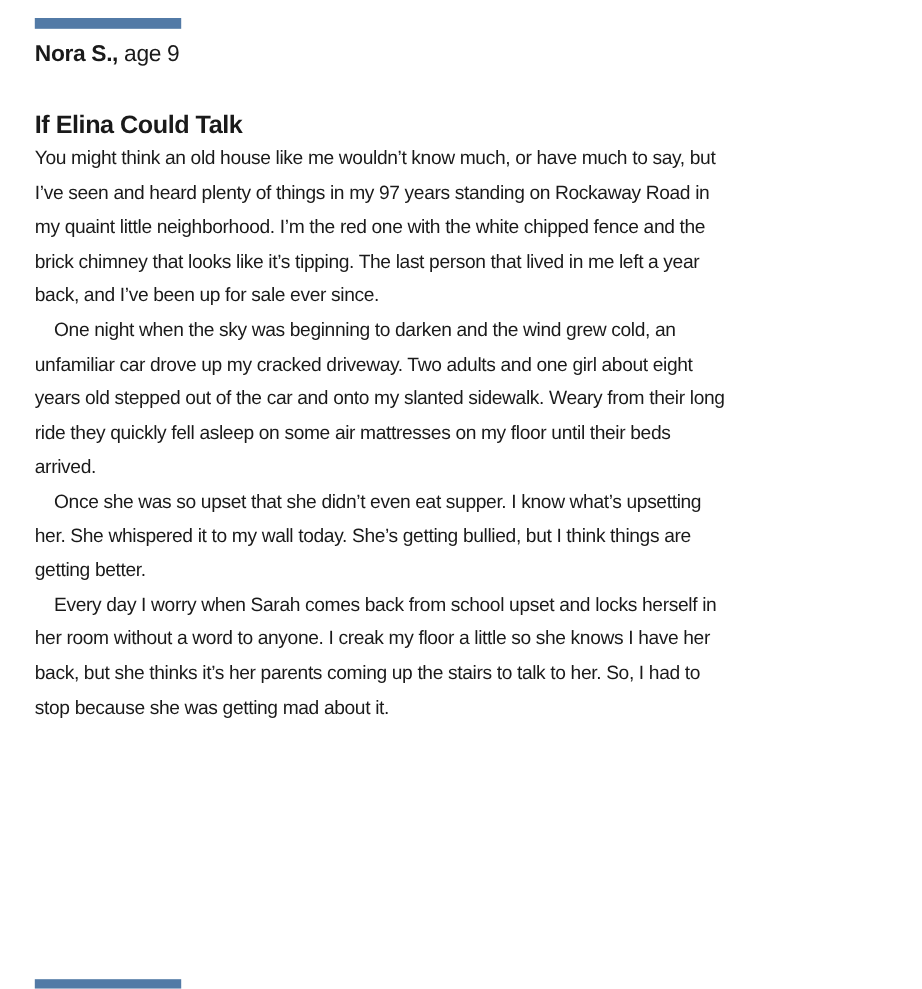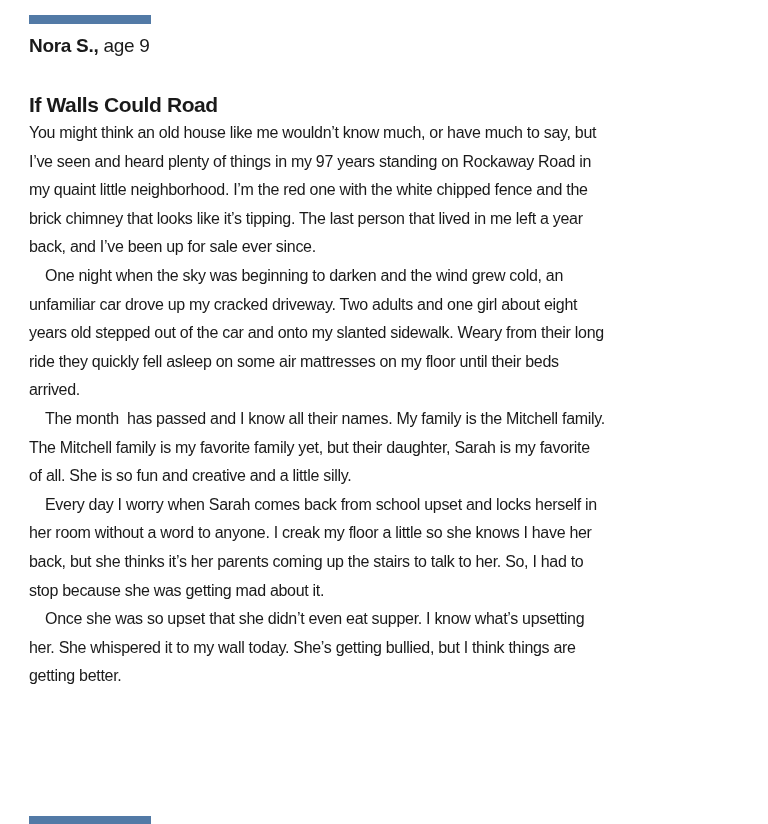--- a/index.html
+++ b/index.html
@@ -70,28 +70,27 @@
 <div class="page" style="background: rgb(255, 255, 255); color: rgb(26, 26, 26);">
 
   <div class="top-bar"></div>
 
   <div class="byline">
     <span class="author">Nora S.,</span>
     <span class="age">age 9</span>
   </div>
 
 
-  <h1 class="title">If Walls Could Road</h1>
+  <h1 class="title">If Elina Could Talk</h1>
 
   <p class="para">You might think an old house like me wouldn’t know much, or have much to say, but I’ve seen and heard plenty of things in my 97 years standing on Rockaway Road in my quaint little neighborhood. I’m the red one with the white chipped fence and the brick chimney that looks like it’s tipping. The last person that lived in me left a year back, and I’ve been up for sale ever since.</p>
 
   <p class="para indent">One night when the sky was beginning to darken and the wind grew cold, an unfamiliar car drove up my cracked driveway. Two adults and one girl about eight years old stepped out of the car and onto my slanted sidewalk. Weary from their long ride they quickly fell asleep on some air mattresses on my floor until their beds arrived.</p>
 
-  <p class="para indent">The month  has passed and I know all their names. My family is the Mitchell family. The Mitchell family is my favorite family yet, but their daughter, Sarah is my favorite of all. She is so fun and creative and a little silly.</p>
+
+  <p class="para indent">Once she was so upset that she didn’t even eat supper. I know what’s upsetting her. She whispered it to my wall today. She’s getting bullied, but I think things are getting better.</p>
 
   <p class="para indent">Every day I worry when Sarah comes back from school upset and locks herself in her room without a word to anyone. I creak my floor a little so she knows I have her back, but she thinks it’s her parents coming up the stairs to talk to her. So, I had to stop because she was getting mad about it.</p>
-
-  <p class="para indent">Once she was so upset that she didn’t even eat supper. I know what’s upsetting her. She whispered it to my wall today. She’s getting bullied, but I think things are getting better.</p>
 
 
   <div class="bottom-bar"></div>
 
 </div>
 
 </body></html>

